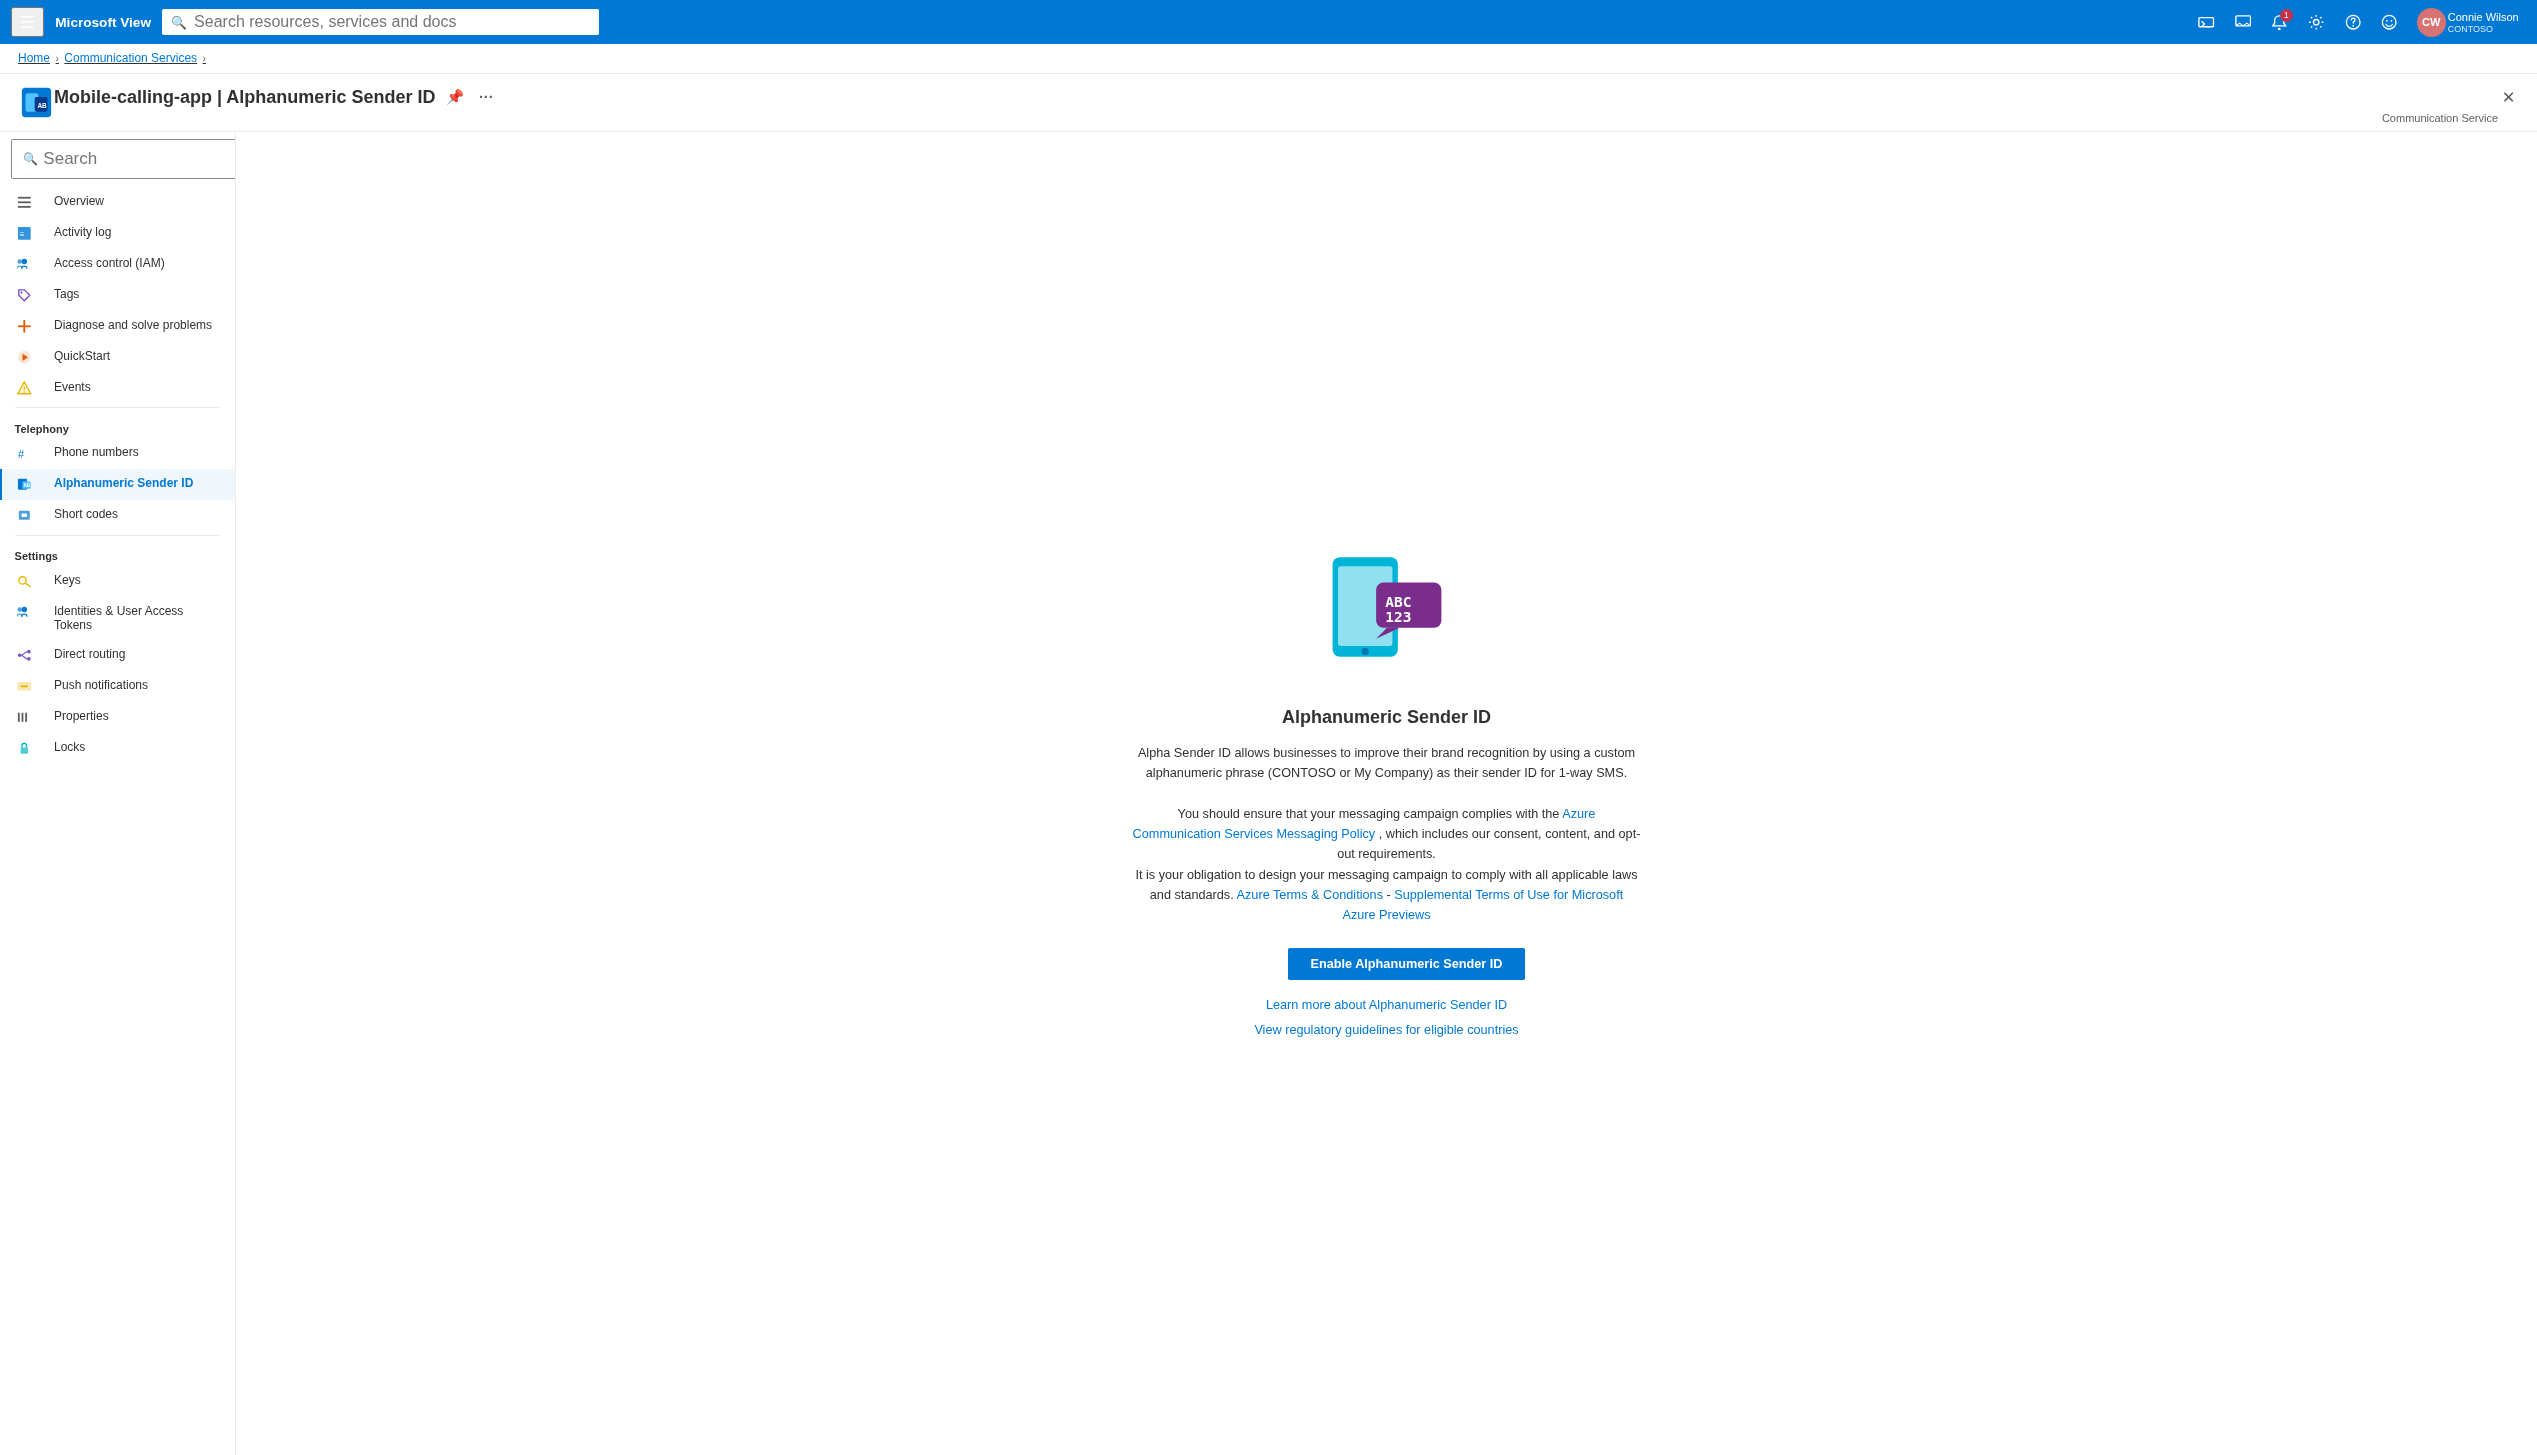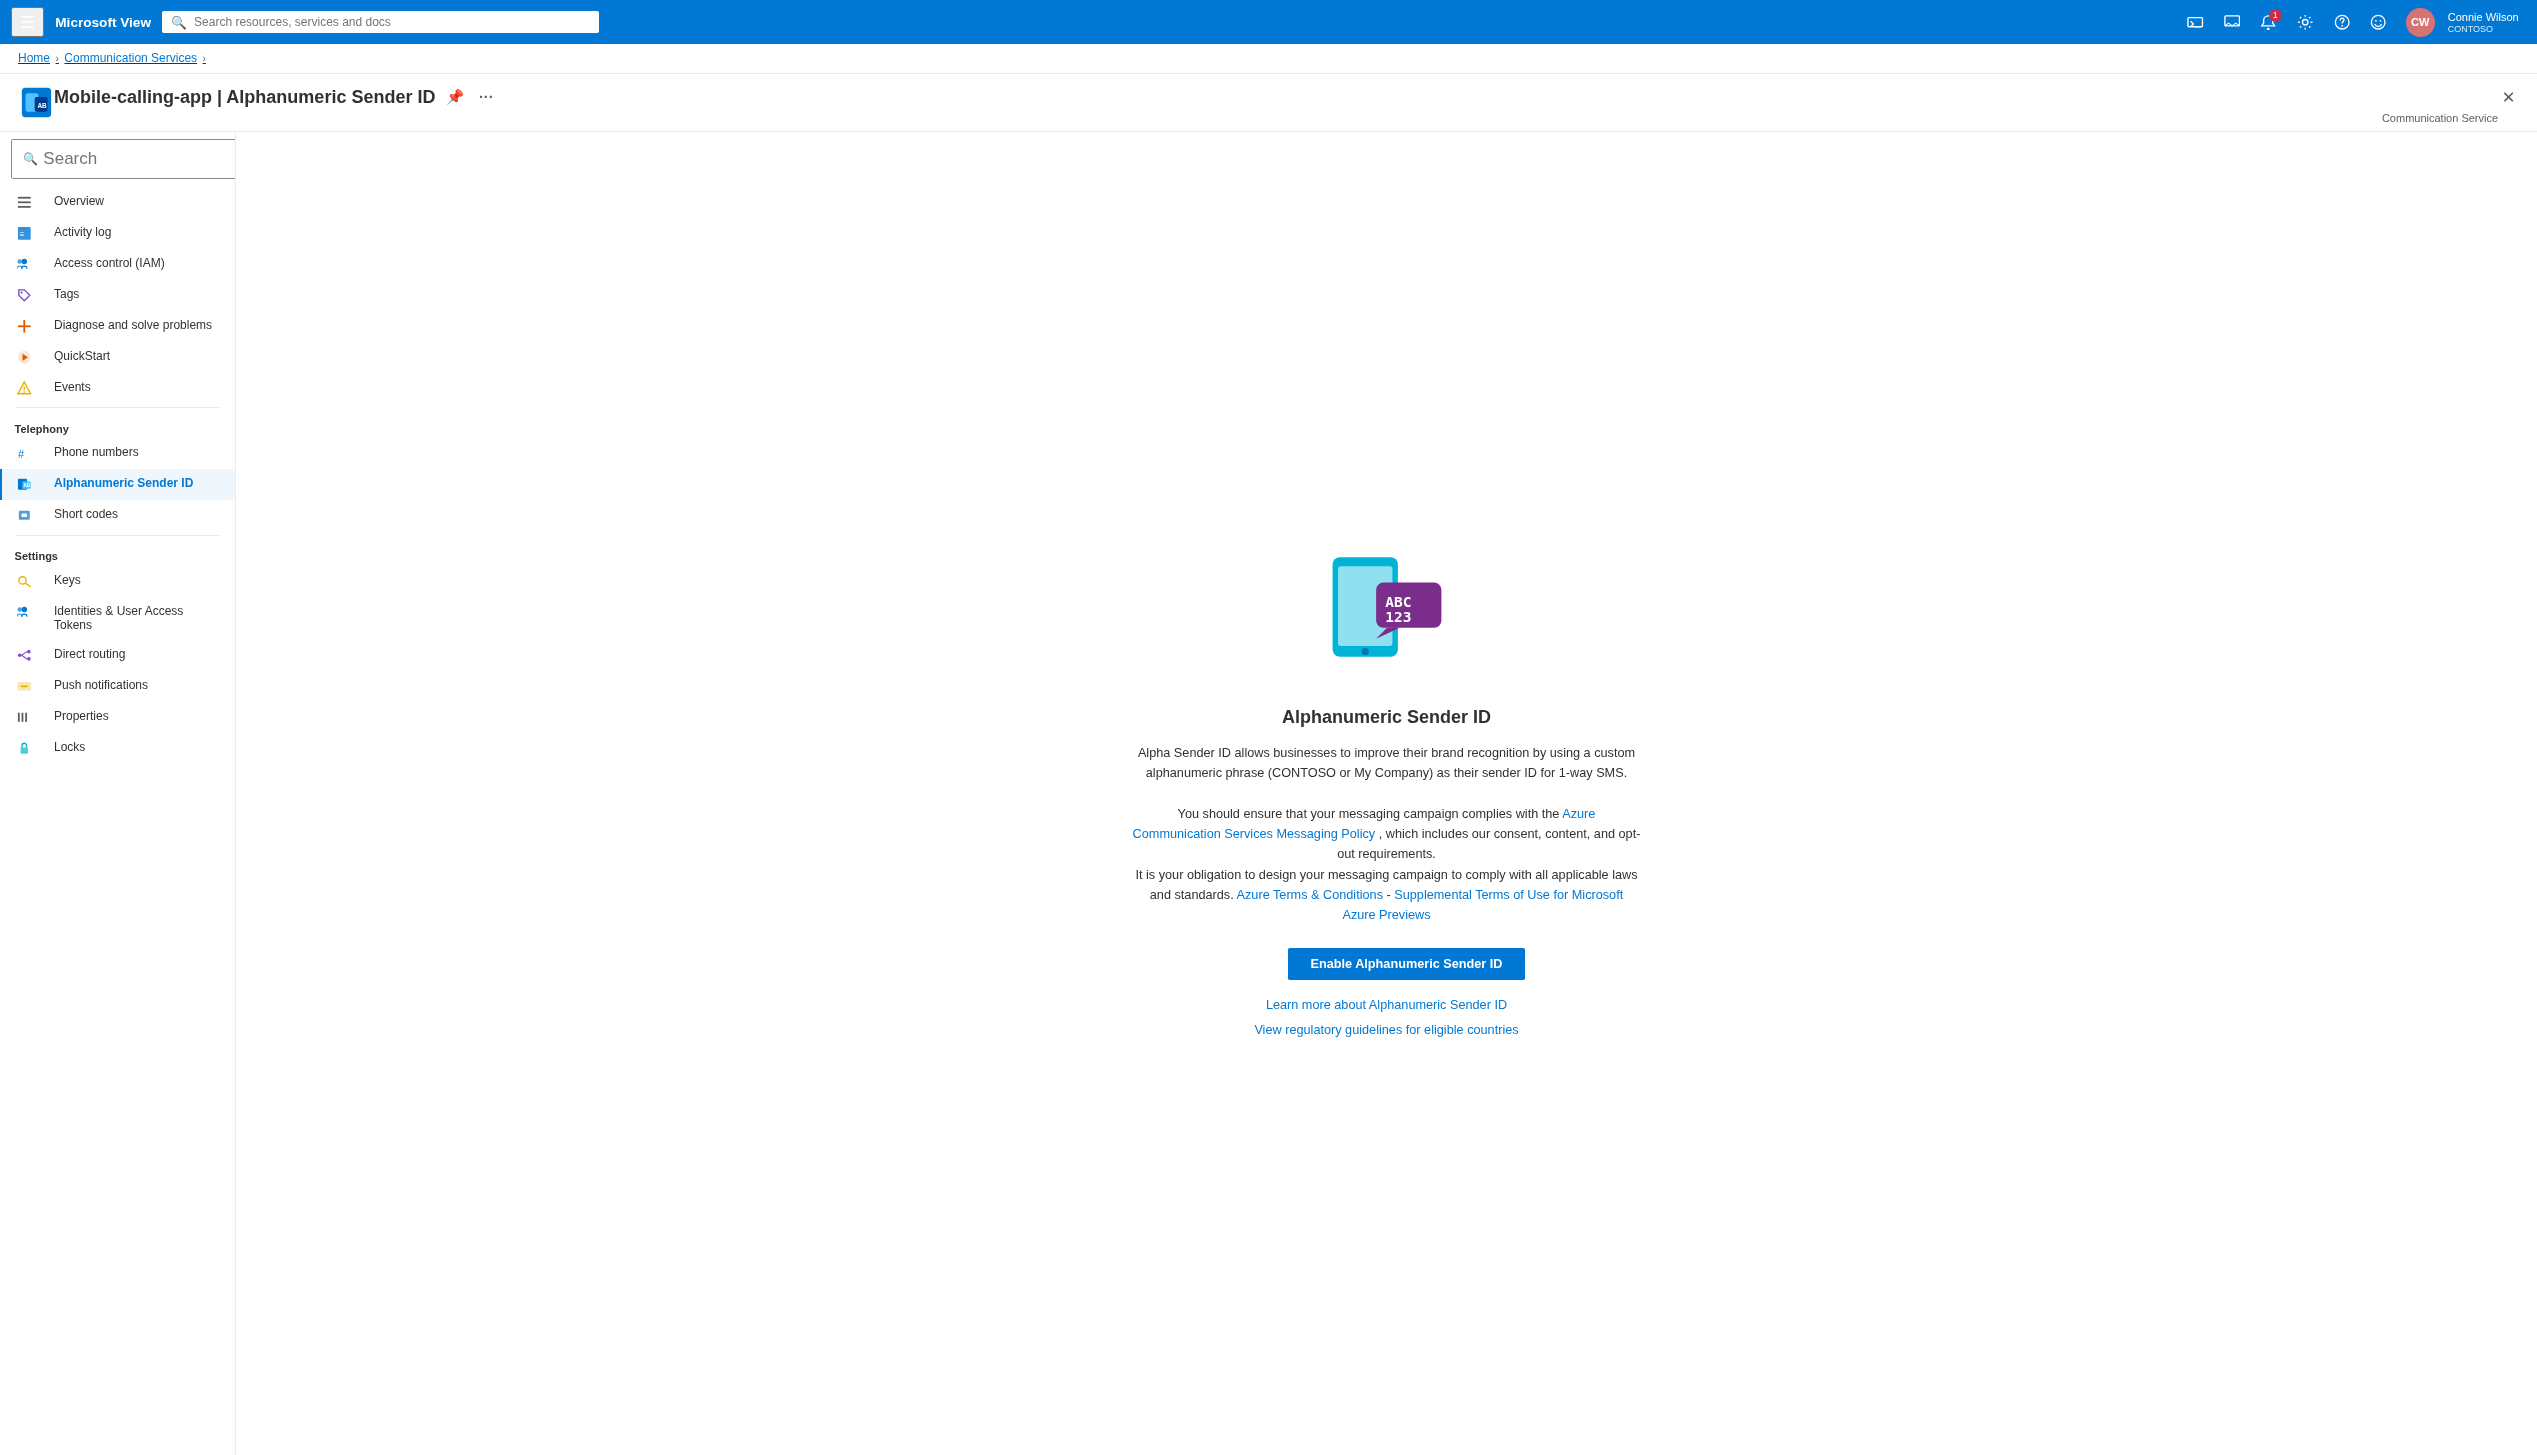--- a/index.html
+++ b/index.html
@@ -10,37 +10,37 @@
       display: flex; align-items: center; background: #0078d4; color: white;
       height: 44px; padding: 0 11px; gap: 11px; flex-shrink: 0;
     }
     .topnav-hamburger { font-size: 16.4px; cursor: pointer; padding: 3.6px 7.3px; color: white; }
     .topnav-brand { font-size: 13.6px; font-weight: 600; white-space: nowrap; color: white; }
     .topnav-search {
       flex: 1; max-width: 437px; display: flex; align-items: center;
       background: white; border-radius: 1.8px; padding: 3.6px 9px; gap: 7.3px;
     }
     .topnav-search input {
-      border: none; outline: none; flex: 1; font-size: 12px; color: #7f1d1d;
+      border: none; outline: none; flex: 1; font-size: 16px; color: #7f1d1d;
     }
     .topnav-search-icon { color: #605e5c; font-size: 12.7px; }
     .topnav-icons { margin-left: auto; display: flex; align-items: center; gap: 3.6px; }
     .topnav-icon-btn {
       color: white; background: none; border: none; cursor: pointer;
       width: 33px; height: 33px; display: flex; align-items: center; justify-content: center;
       font-size: 14.6px; border-radius: 1.8px; position: relative;
     }
     .badge {
       position: absolute; top: 3.6px; right: 3.6px;
       background: #c4314b; color: white; border-radius: 9px;
       font-size: 8.2px; padding: 0 3.6px; min-width: 12.7px; height: 12.7px;
       display: flex; align-items: center; justify-content: center;
     }
     .topnav-user {
-      display: flex; align-items: center; gap: 13px; cursor: pointer;
+      display: flex; align-items: center; gap: 2px; cursor: pointer;
       padding: 3.6px 7.3px; border-radius: 1.8px; color: white;
     }
     .topnav-avatar {
       width: 29px; height: 29px; border-radius: 50%; background: #d87373;
       display: flex; align-items: center; justify-content: center;
       font-size: 11px; font-weight: 600; color: white; overflow: hidden;
     }
     .topnav-username { font-size: 11px; line-height: 1.3; }
     .topnav-org { font-size: 9px; opacity: 0.85; }
 

